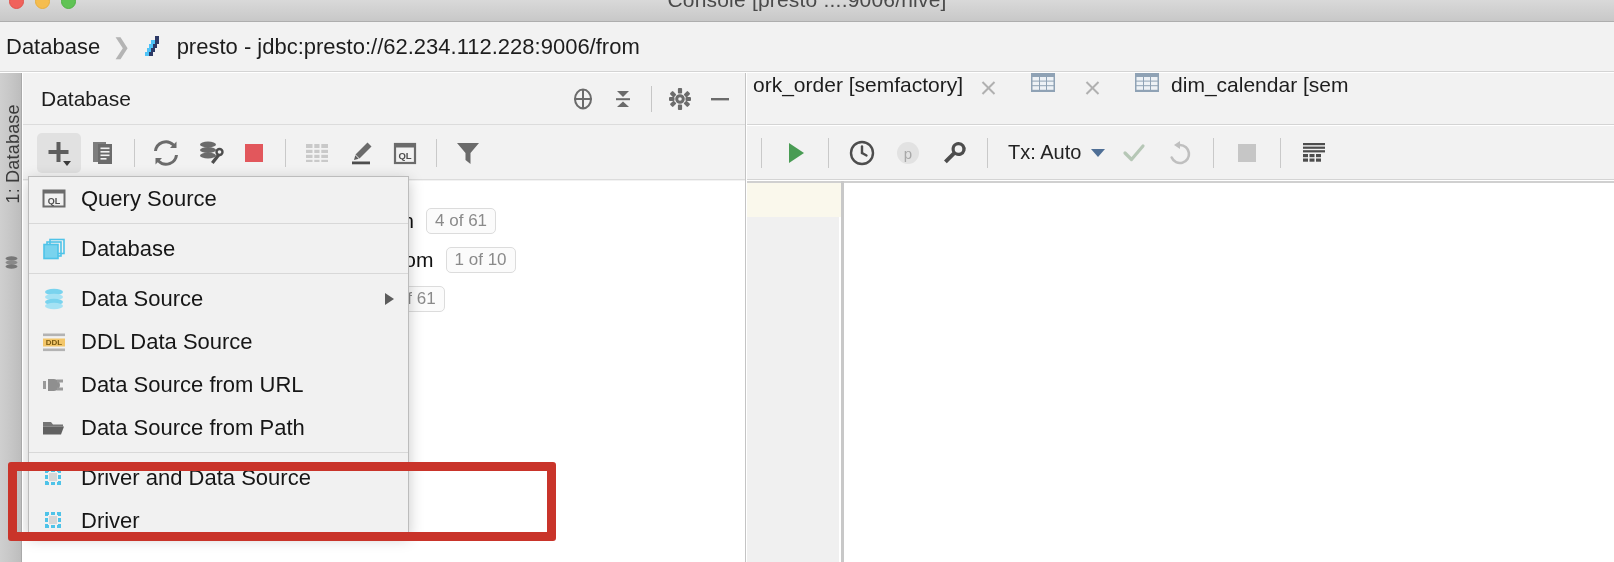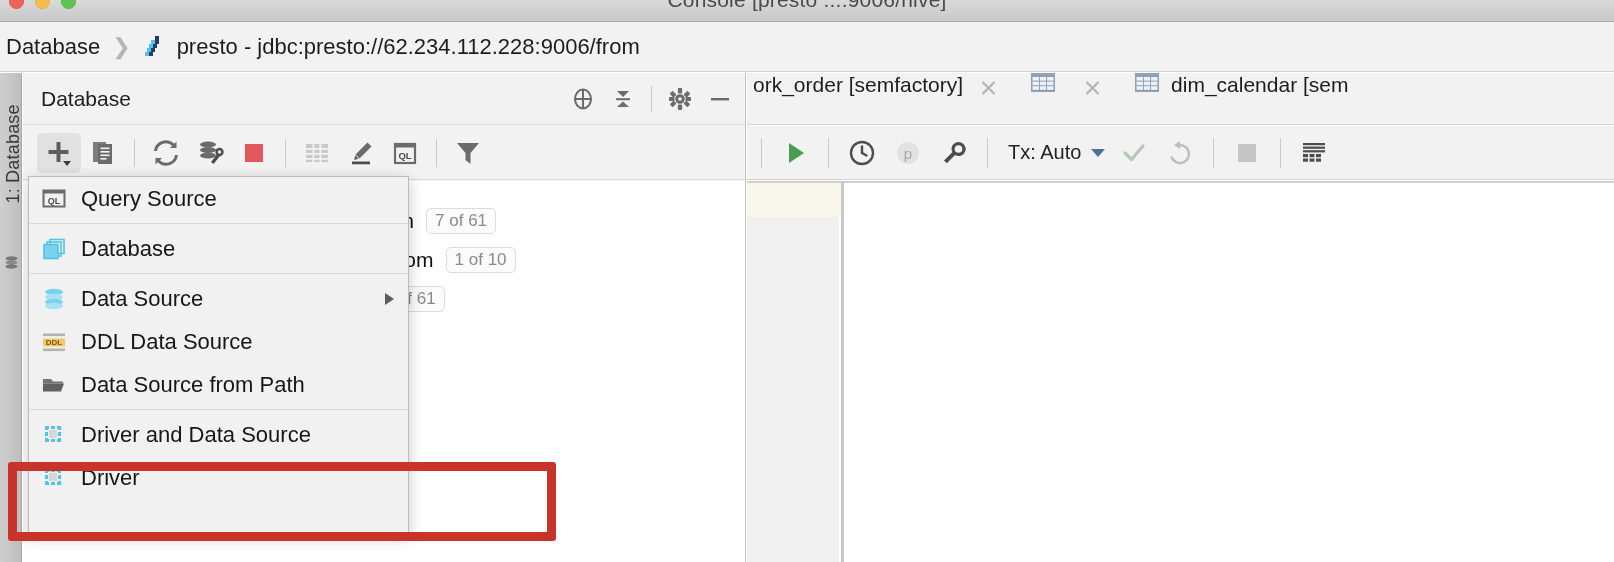--- a/index.html
+++ b/index.html
@@ -344,21 +344,21 @@
         <svg width="28" height="28" viewBox="0 0 28 28">
           <polygon points="3,4 25,4 16.5,14 16.5,25 11.5,21 11.5,14" fill="#6b6b6b"></polygon>
         </svg>
       </div>
     </div>
 
     <div class="tree">
       <div class="tree-row" style="top:20px;">
         <span style="width:300px;flex:none;"></span>
         <span>kang.com</span>
-        <span class="badge">7 of 61</span>
+        <span class="badge">4 of 61</span>
       </div>
       <div class="tree-row" style="top:59px;">
         <span style="width:285px;flex:none;"></span>
         <span class="tree-arrow"></span>
         <span>ang.com</span>
         <span class="badge">1 of 10</span>
       </div>
       <div class="tree-row" style="top:98px;">
         <span style="width:300px;flex:none;"></span>
         <span>com</span>
@@ -411,20 +411,31 @@
           <svg width="26" height="26" viewBox="0 0 26 26">
             <rect x="2" y="4.5" width="22" height="2.6" fill="#b3b3b3"></rect>
             <rect x="2" y="9.5" width="22" height="8" fill="#f3c669"></rect>
             <text x="13" y="16.2" font-family="Liberation Sans, sans-serif" font-size="8" font-weight="bold" fill="#7a5b12" text-anchor="middle">DDL</text>
             <rect x="2" y="19.5" width="22" height="2.6" fill="#b3b3b3"></rect>
           </svg>
         </span>
         <span>DDL Data Source</span>
       </div>
 
+      <div class="mi">
+        <span class="mi-ico">
+          <svg width="26" height="26" viewBox="0 0 26 26">
+            <rect x="2" y="9" width="3" height="8" fill="#9a9a9a"></rect>
+            <path d="M7 7h6a6 6 0 010 12H7z" fill="#8f8f8f"></path>
+            <rect x="16" y="7.5" width="6" height="3" fill="#9a9a9a"></rect>
+            <rect x="16" y="15.5" width="6" height="3" fill="#9a9a9a"></rect>
+          </svg>
+        </span>
+        <span>Data Source from URL</span>
+      </div>
 
       <div class="mi">
         <span class="mi-ico">
           <svg width="26" height="26" viewBox="0 0 26 26">
             <path d="M2 7h8l2 2.5h10v2H2z" fill="#757575"></path>
             <path d="M2 11.5h21l-3 8H2z" fill="#616161"></path>
           </svg>
         </span>
         <span>Data Source from Path</span>
       </div>

